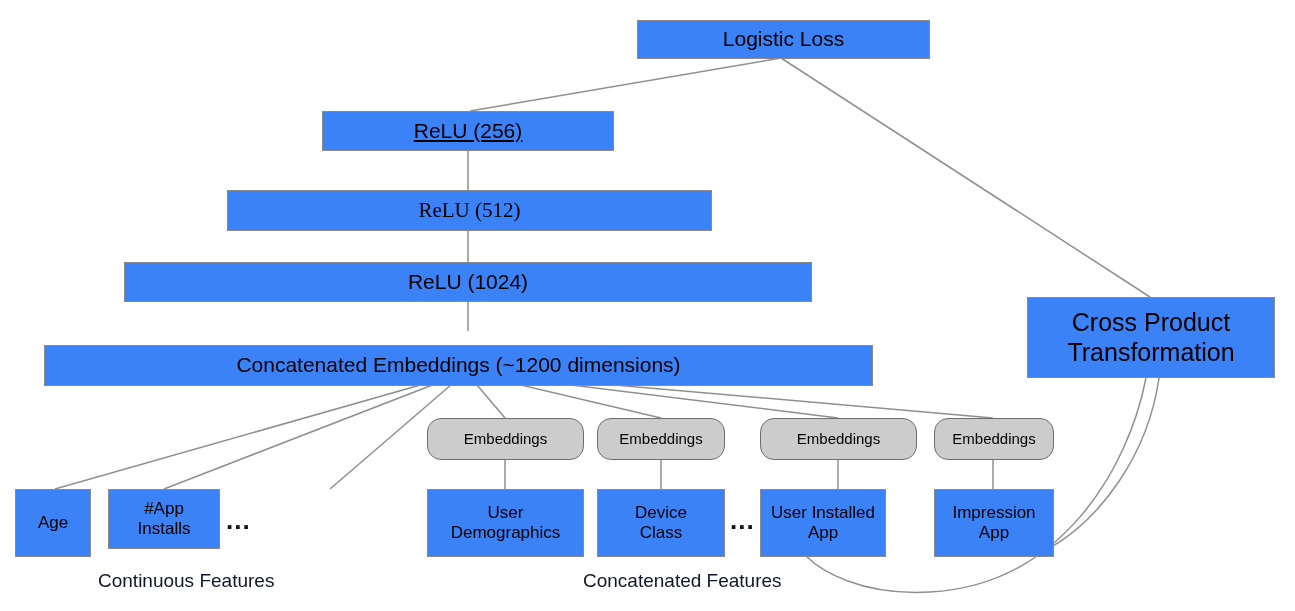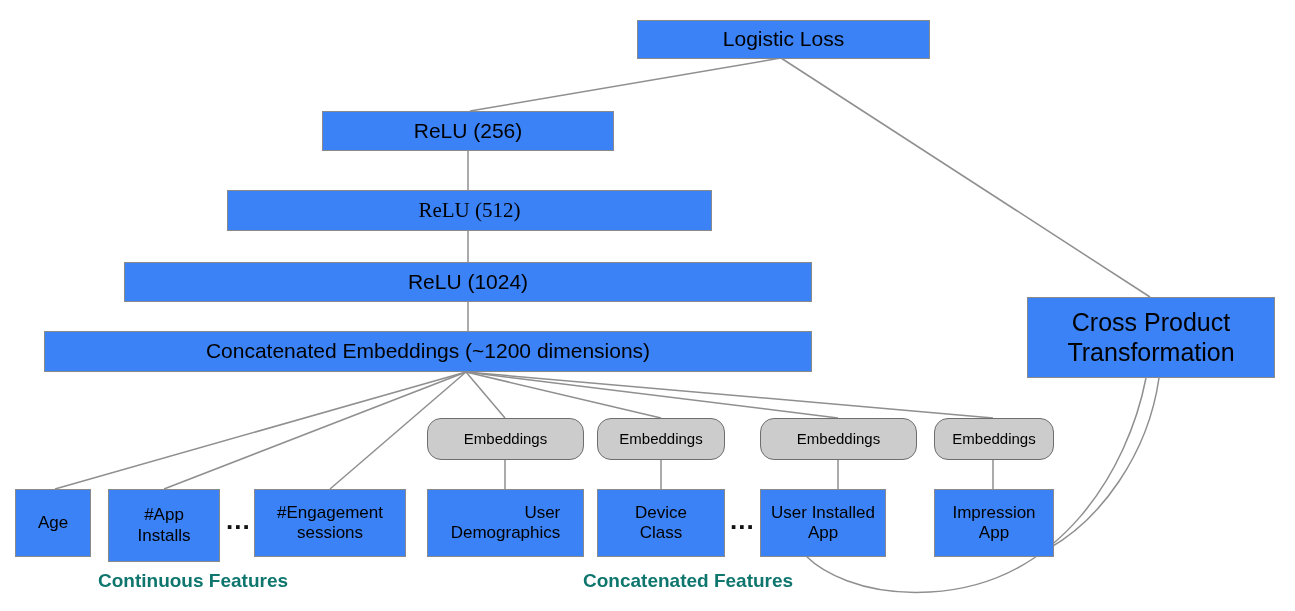--- a/index.html
+++ b/index.html
@@ -64,22 +64,22 @@
     font-size: 26px;
     font-weight: bold;
     letter-spacing: 1px;
     color: #111111;
     line-height: 1;
     z-index: 3;
   }
   .caption {
     position: absolute;
     font-size: 19px;
-    font-weight: bold;
-    color: #0f766e;
+    font-weight: normal;
+    color: #0f172a;
     white-space: nowrap;
     z-index: 3;
   }
 </style>
 </head>
 <body>
 
 <div id="diagram">
 
   <svg id="edges" viewBox="0 0 1295 611" width="1295" height="611" xmlns="http://www.w3.org/2000/svg">
@@ -111,33 +111,33 @@
 
       <path d="M 1146 378 C 1128 470, 1060 585, 930 592 C 860 596, 820 570, 806 556"></path>
       <path d="M 1159 378 C 1148 455, 1100 520, 1048 549"></path>
     </g>
   </svg>
 
   <div class="node light fs-big" style="left:637px; top:20px; width:293px; height:39px;">
     <span class="nlabel">Logistic Loss</span>
   </div>
 
-  <div class="node light fs-big" style="left:322px; top:111px; width:292px; height:40px;">
+  <div class="node light fs-big" style="left:322px; top:111px; width:292px; height:40px;text-decoration:underline;">
     <span class="nlabel">ReLU (256)</span>
   </div>
 
   <div class="node light fs-big" style="left:227px; top:190px; width:485px; height:41px;font-family:Liberation Serif, serif;">
     <span class="nlabel">ReLU (512)</span>
   </div>
 
   <div class="node light fs-big" style="left:124px; top:262px; width:688px; height:40px;">
     <span class="nlabel">ReLU (1024)</span>
   </div>
 
-  <div class="node light fs-big" style="left:44px; top:331px; width:768px; height:41px;">
+  <div class="node light fs-big" style="left:44px; top:345px; width:829px; height:41px;">
     <span class="nlabel">Concatenated Embeddings (~1200 dimensions)</span>
   </div>
 
   <div class="node light fs-mid" style="left:1027px; top:297px; width:248px; height:81px;">
     <span class="nlabel">Cross Product
 Transformation</span>
   </div>
 
   <div class="node dark fs-small" style="left:427px; top:418px; width:157px; height:42px;">
     <span class="nlabel">Embeddings</span>
@@ -148,30 +148,26 @@
   <div class="node dark fs-small" style="left:760px; top:418px; width:157px; height:42px;">
     <span class="nlabel">Embeddings</span>
   </div>
   <div class="node dark fs-small" style="left:934px; top:418px; width:120px; height:42px;">
     <span class="nlabel">Embeddings</span>
   </div>
 
   <div class="node light fs-feat" style="left:15px; top:489px; width:76px; height:68px;">
     <span class="nlabel">Age</span>
   </div>
-  <div class="node light fs-feat" style="left:108px; top:489px; width:112px; height:73px;align-items:center;">
+  <div class="node light fs-feat" style="left:108px; top:489px; width:112px; height:60px;align-items:center;">
     <span class="nlabel">#App
 Installs</span>
   </div>
-  <div class="node light fs-feat" style="left:254px; top:489px; width:152px; height:68px;">
-    <span class="nlabel">#Engagement
-sessions</span>
-  </div>
 
-  <div class="node light fs-feat" style="left:427px; top:489px; width:157px; height:68px;text-align:right;">
+  <div class="node light fs-feat" style="left:427px; top:489px; width:157px; height:68px;">
     <span class="nlabel">User
 Demographics</span>
   </div>
   <div class="node light fs-feat" style="left:597px; top:489px; width:128px; height:68px;">
     <span class="nlabel">Device
 Class</span>
   </div>
   <div class="node light fs-feat" style="left:760px; top:489px; width:126px; height:68px;">
     <span class="nlabel">User Installed
 App</span>

